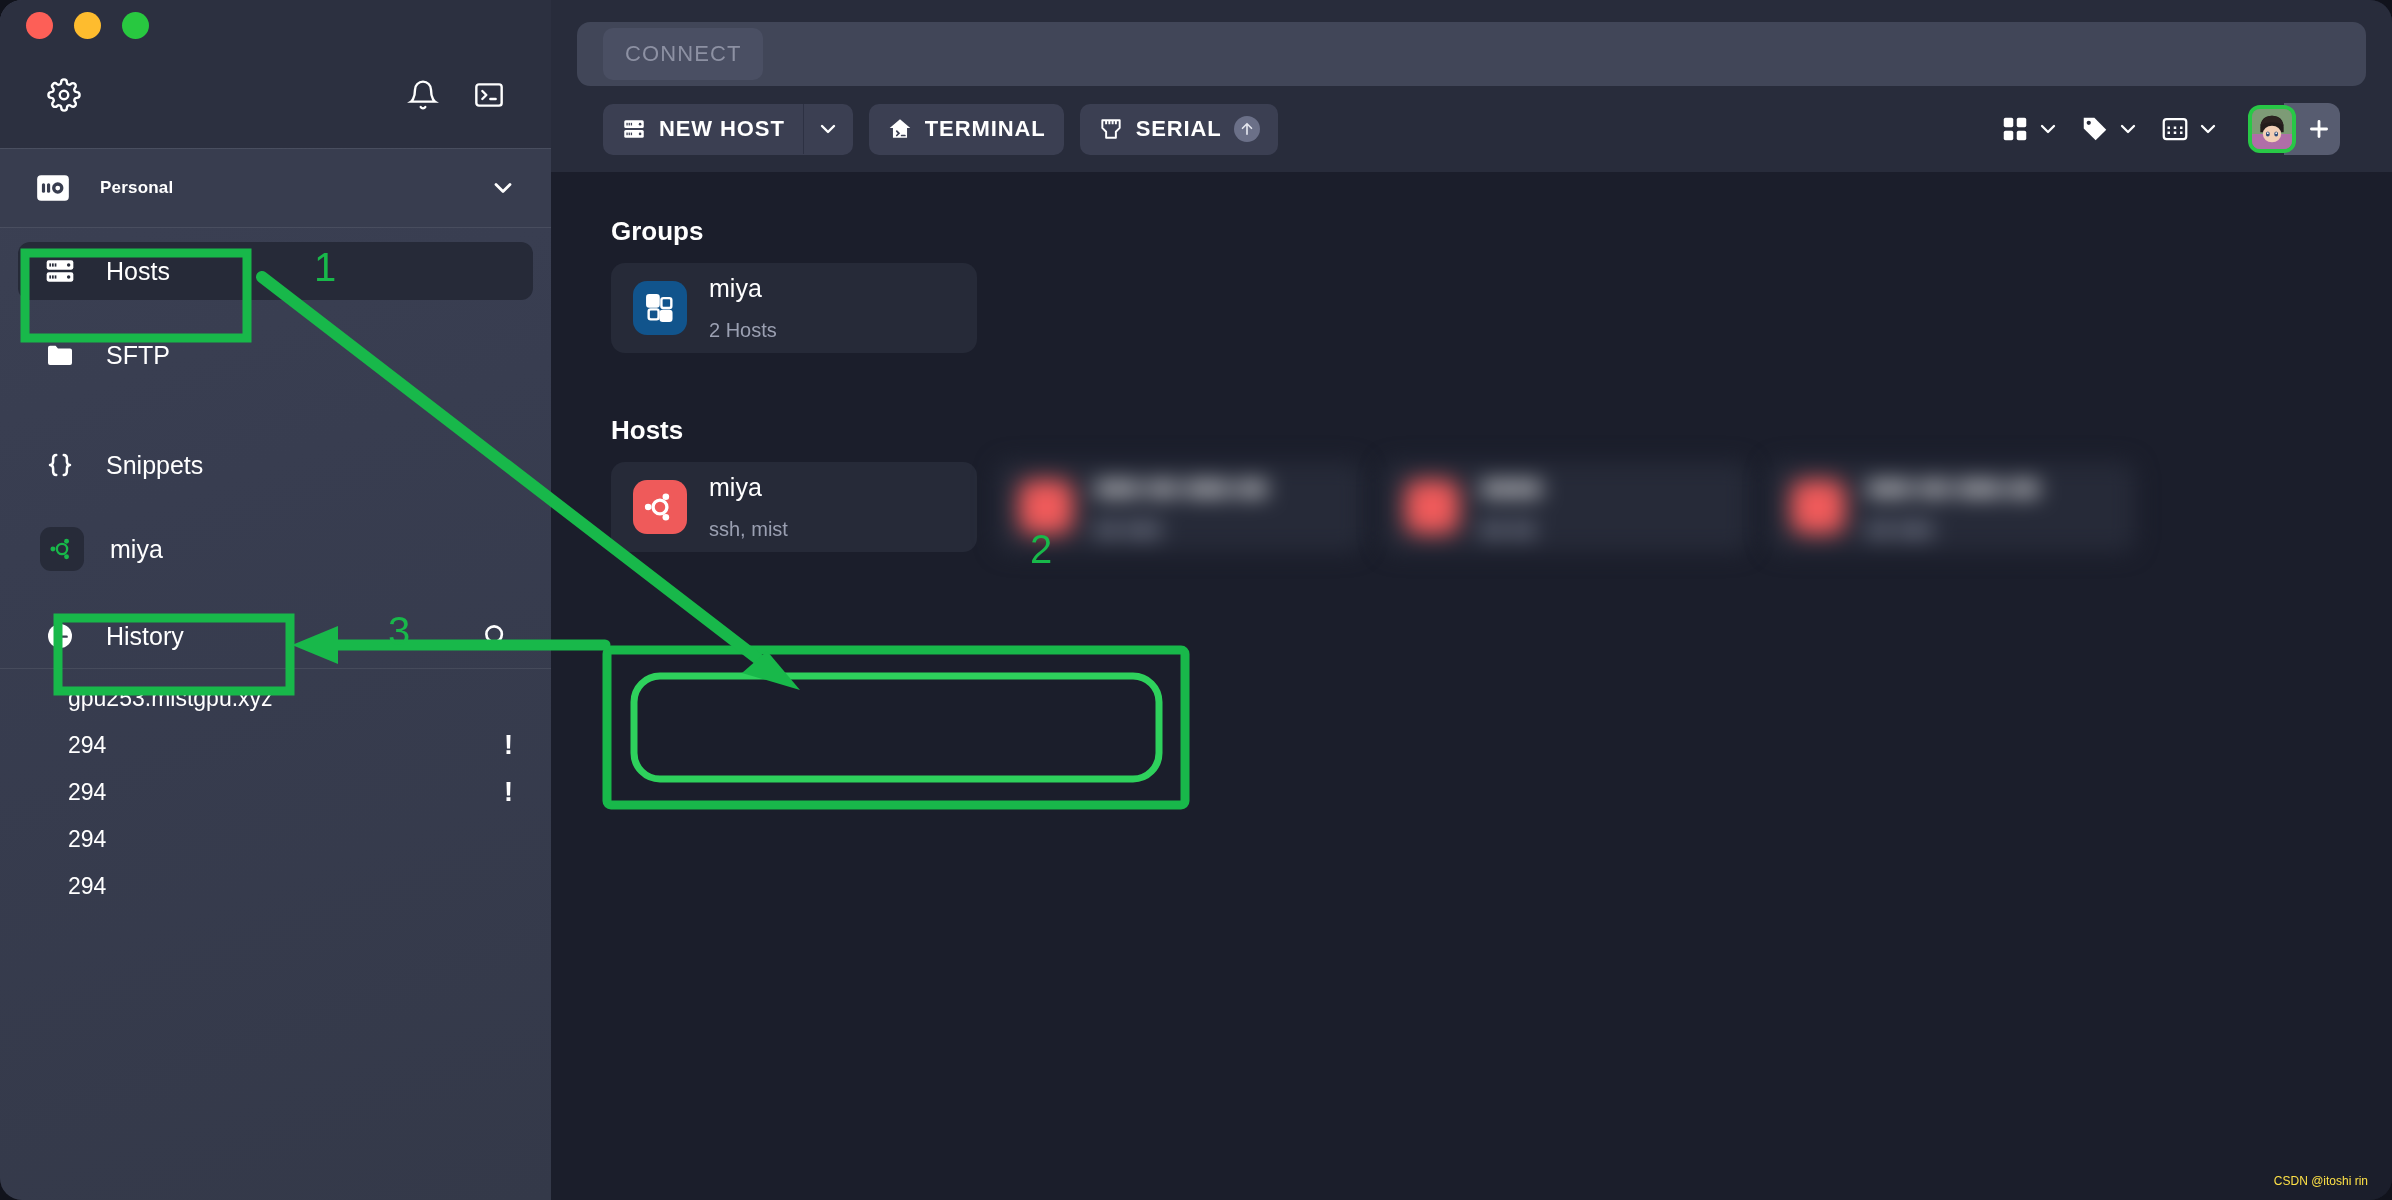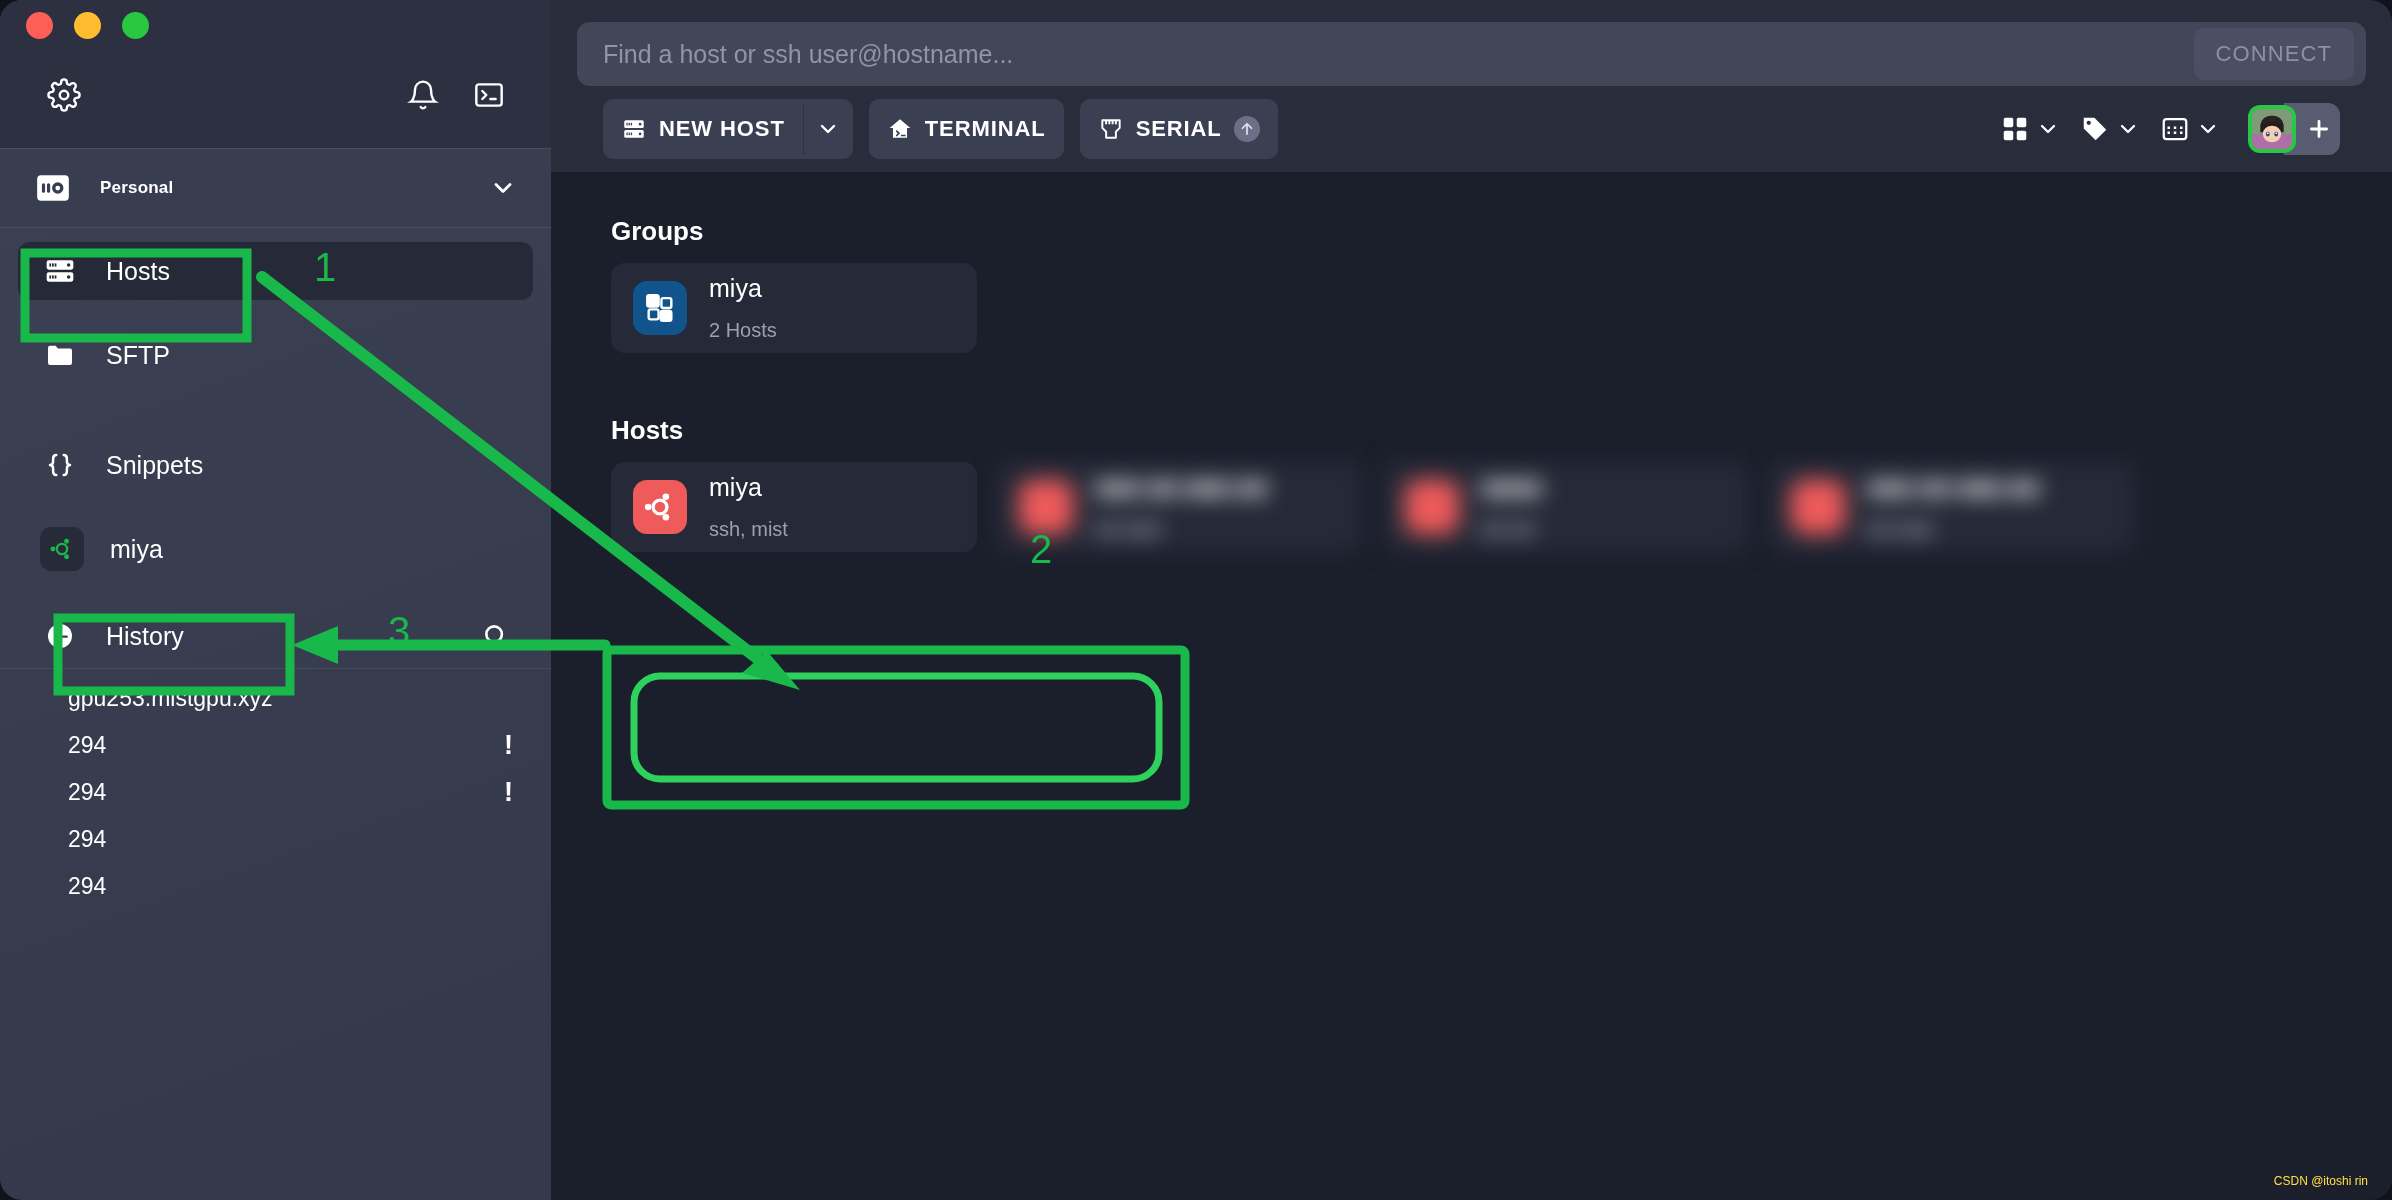--- a/index.html
+++ b/index.html
@@ -191,21 +191,21 @@
   }
 
   .toolbar {
     height: 86px;
     display: flex;
     align-items: center;
     padding: 0 26px;
   }
   .tb-group { display: flex; align-items: center; gap: 16px; }
   .tb-btn {
-    height: 60px;
+    height: 51px;
     background: #3b3f52;
     border-radius: 10px;
     display: flex;
     align-items: center;
     padding: 8px 18px;
     color: #ffffff;
     font-size: 22px;
     font-weight: bold;
     letter-spacing: .9px;
     cursor: pointer;
@@ -489,21 +489,20 @@
         <span>294</span>
         <span class="bang"></span>
       </div>
     </div>
   </div>
 
   <div class="main">
 
     <div class="main-top">
       <div class="searchbar">
-        <input class="search-input" type="text" placeholder="Find a host or ssh user@hostname..." style="">
         <button class="connect-btn">CONNECT</button>
       </div>
 
       <div class="toolbar">
         <div class="tb-group">
 
           <div class="tb-split">
             <button class="tb-btn">
               <span class="tb-ico">
                 <svg width="26" height="26" viewBox="0 0 24 24" fill="#fff">

